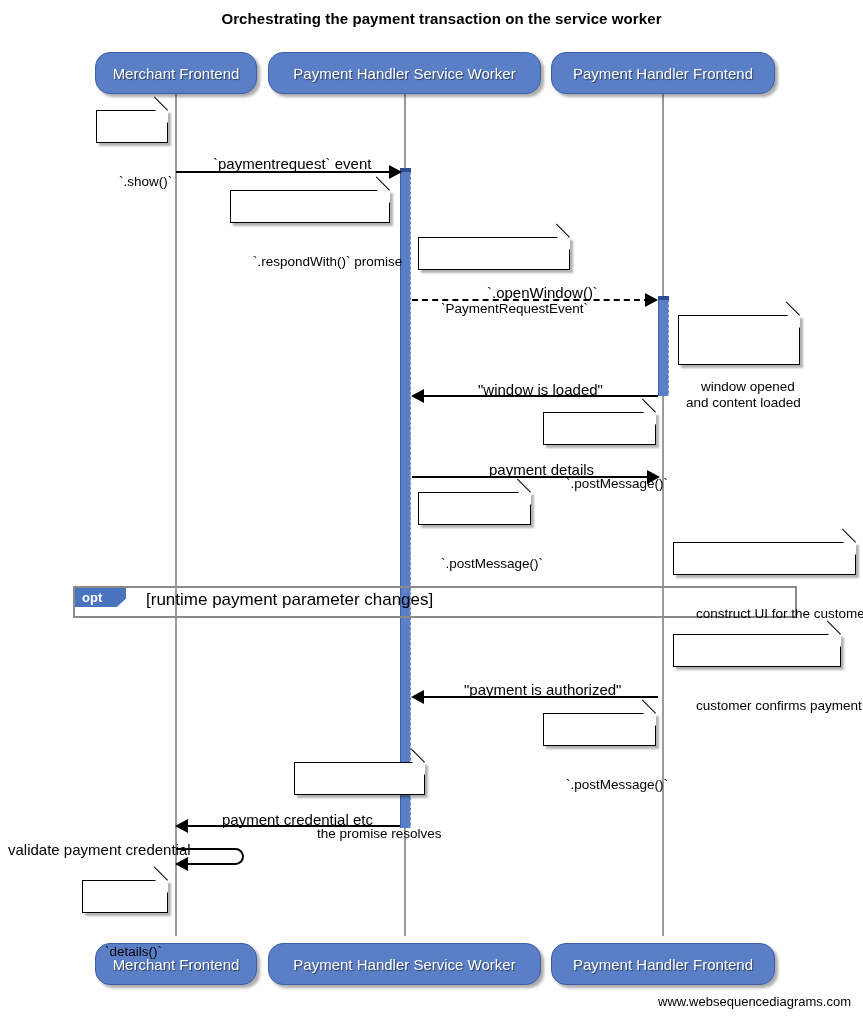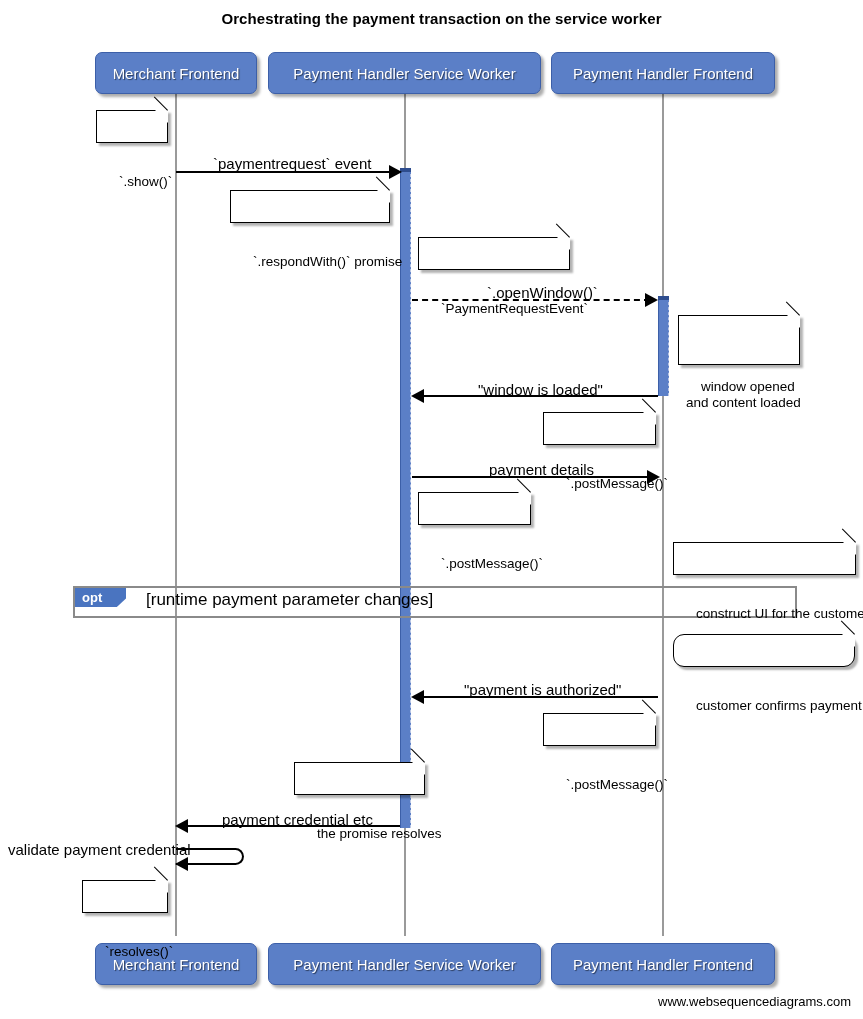--- a/index.html
+++ b/index.html
@@ -19,21 +19,21 @@
   
   .credit{
     position:absolute;right:12px;top:994px;font-size:13px;color:#000;
   }
 
   
   .participant{
     position:absolute;box-sizing:border-box;
     background:#5B7FC7;
     border:1px solid #3C5FA8;
-    border-radius:7px;
+    border-radius:15px;
     color:#ffffff;
     font-size:15px;
     display:flex;align-items:center;justify-content:center;
     text-shadow:1px 1px 1px rgba(0,0,0,.55);
     box-shadow:3px 3px 3px rgba(0,0,0,.33);
     white-space:nowrap;
   }
 
   
   .lifeline{
@@ -205,21 +205,21 @@
     <span class="foldline"></span>
     <span class="note-body">construct UI for the customer</span>
   </div>
 
   <div class="fragment" style="left:73px;top:586px;width:724px;height:32px;"></div>
   <div class="fragment-tab" style="left:75px;top:588px;width:51px;height:19px;">
     <span>opt</span>
   </div>
   <div class="fragment-cond" style="left:146px;top:590px;">[runtime payment parameter changes]</div>
 
-  <div class="note" style="left:673px;top:634px;width:182px;height:33px;border-radius:11px;">
+  <div class="note" style="left:673px;top:634px;width:168px;height:33px;">
     <span class="foldcut"></span>
     <span class="foldline"></span>
     <span class="note-body">customer confirms payment</span>
   </div>
 
   <div class="msg-label" style="left:464px;top:681px;">"payment is authorized"</div>
   <div class="msg-line" style="left:424px;top:696px;width:234px;"></div>
   <div class="arrow-l" style="left:411px;top:690px;"></div>
 
   <div class="note" style="left:543px;top:713px;width:113px;height:33px;">
@@ -238,18 +238,18 @@
   <div class="msg-line" style="left:188px;top:825px;width:212px;"></div>
   <div class="arrow-l" style="left:175px;top:819px;"></div>
 
   <div class="msg-label" style="left:8px;top:841px;">validate payment credential</div>
   <div class="selfloop" style="left:176px;top:848px;width:68px;height:17px;"></div>
   <div class="arrow-l" style="left:175px;top:857px;"></div>
 
   <div class="note" style="left:82px;top:880px;width:86px;height:33px;">
     <span class="foldcut"></span>
     <span class="foldline"></span>
-    <span class="note-body">`resolves()`</span>
+    <span class="note-body">`details()`</span>
   </div>
 
   <div class="credit">www.websequencediagrams.com</div>
 
 </div>
 
 </body></html>

